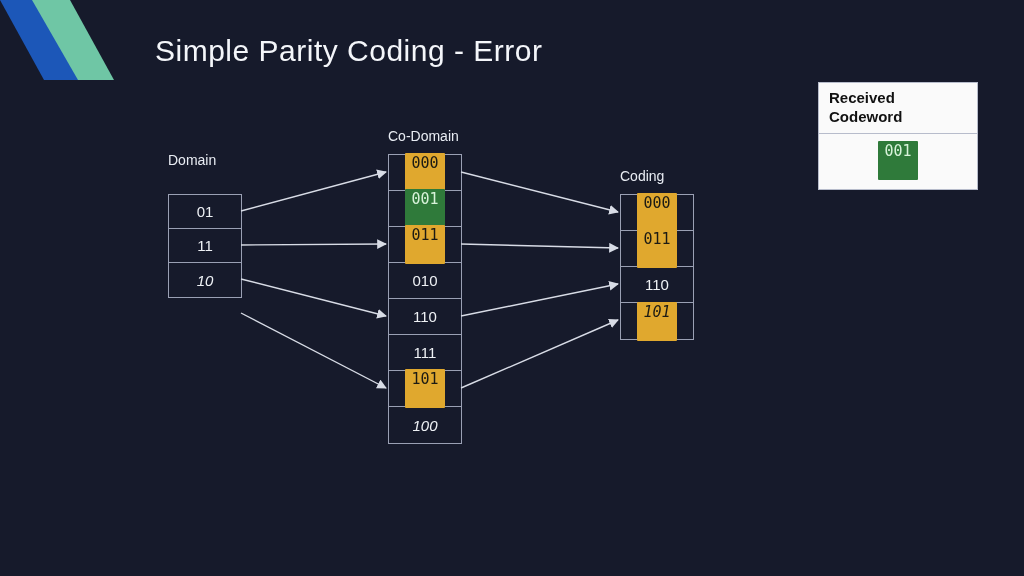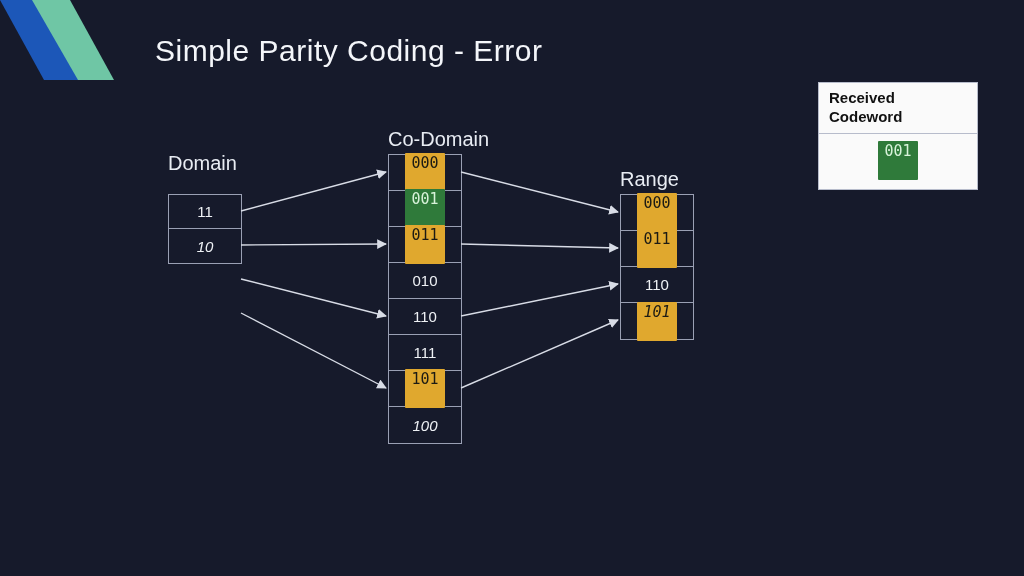--- a/index.html
+++ b/index.html
@@ -26,21 +26,21 @@
   }
 
   .stage {
     position: absolute;
     left: 0; top: 0;
     width: 1024px; height: 576px;
   }
 
   .col-label {
     position: absolute;
-    font-size: 20px;
+    font-size: 14px;
     color: #e8ecf3;
   }
 
   .stack {
     position: absolute;
     border: 1px solid #9aa0b4;
   }
   .cell {
     width: 72px;
     height: 34px;
@@ -104,23 +104,26 @@
     <polygon points="32,0 70,0 114,80 78,80" fill="#6fc6a5"></polygon>
   </svg>
 </div>
 
 <h1 class="title">Simple Parity Coding - Error</h1>
 
 <div class="stage">
 
   <div class="col-label" style="left:168px; top:152px;">Domain</div>
   <div class="col-label" style="left:388px; top:128px;">Co-Domain</div>
-  <div class="col-label" style="left:620px; top:168px;">Range</div>
+  <div class="col-label" style="left:620px; top:168px;">Coding</div>
 
   <div class="stack domain" style="left:168px; top:194px;">
+    <div class="cell">
+        <span>01</span>
+      </div>
     <div class="cell">
         <span>11</span>
       </div>
     <div class="cell">
         <span>10</span>
       </div>
   </div>
 
   <div class="stack codomain" style="left:388px; top:154px;">
     <div class="cell">

